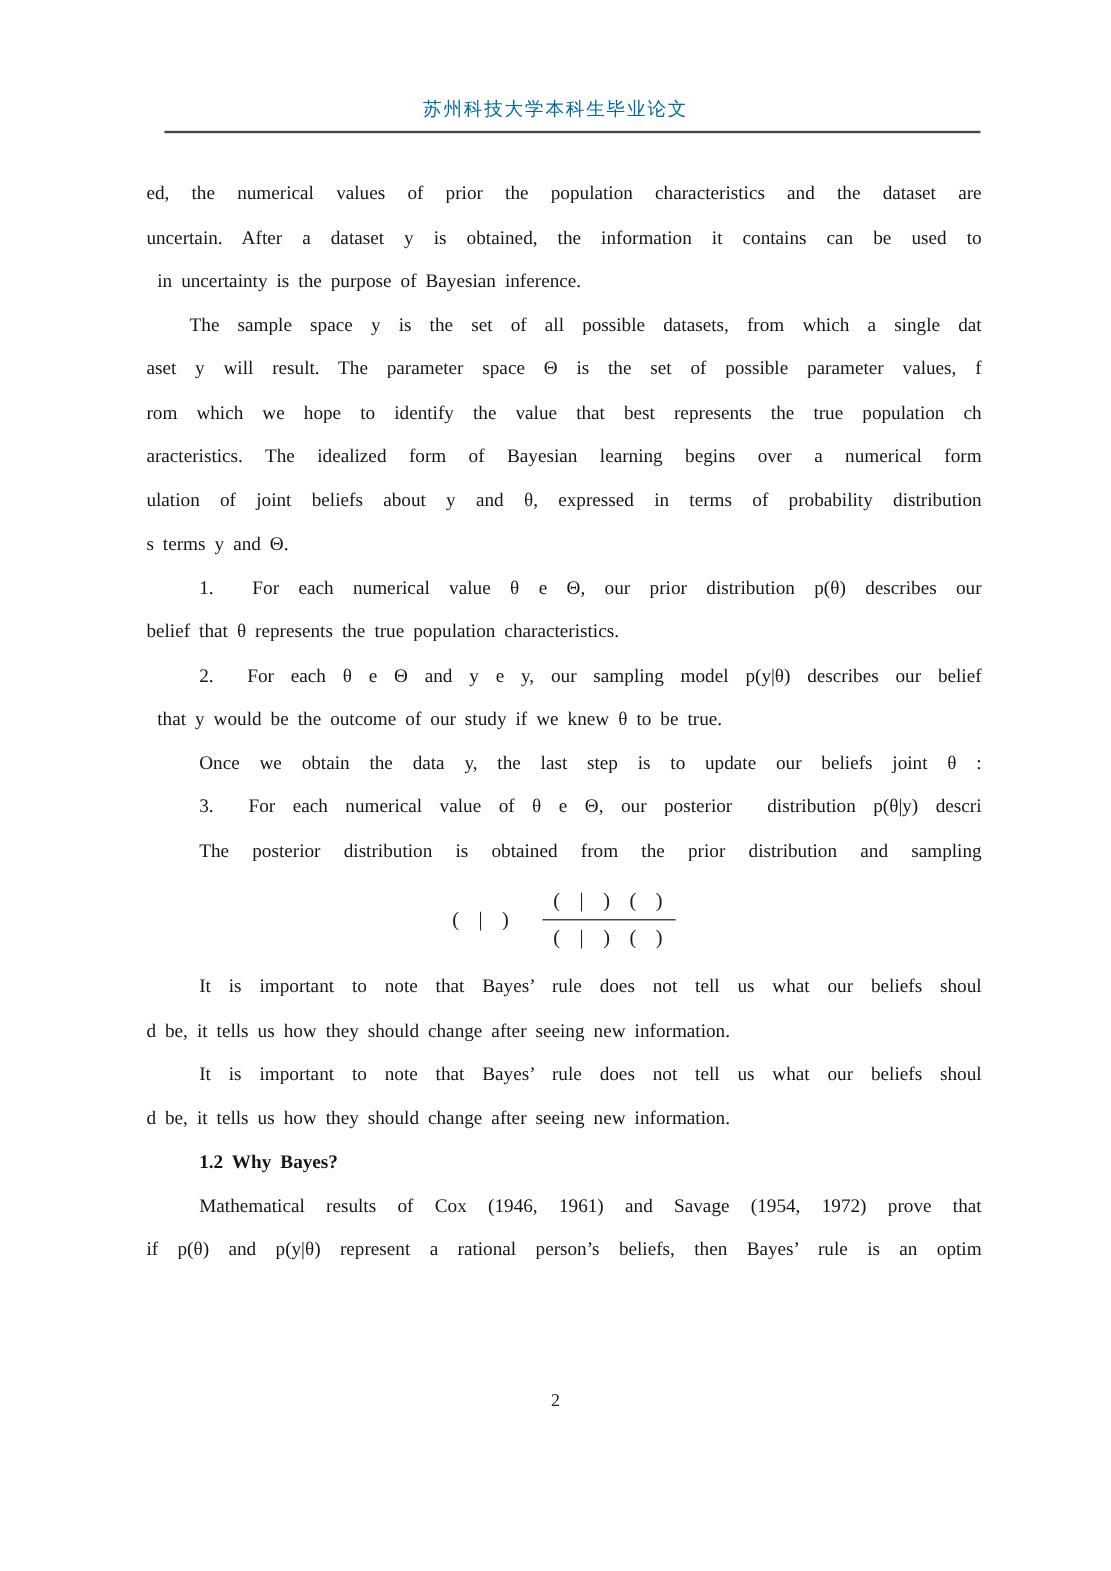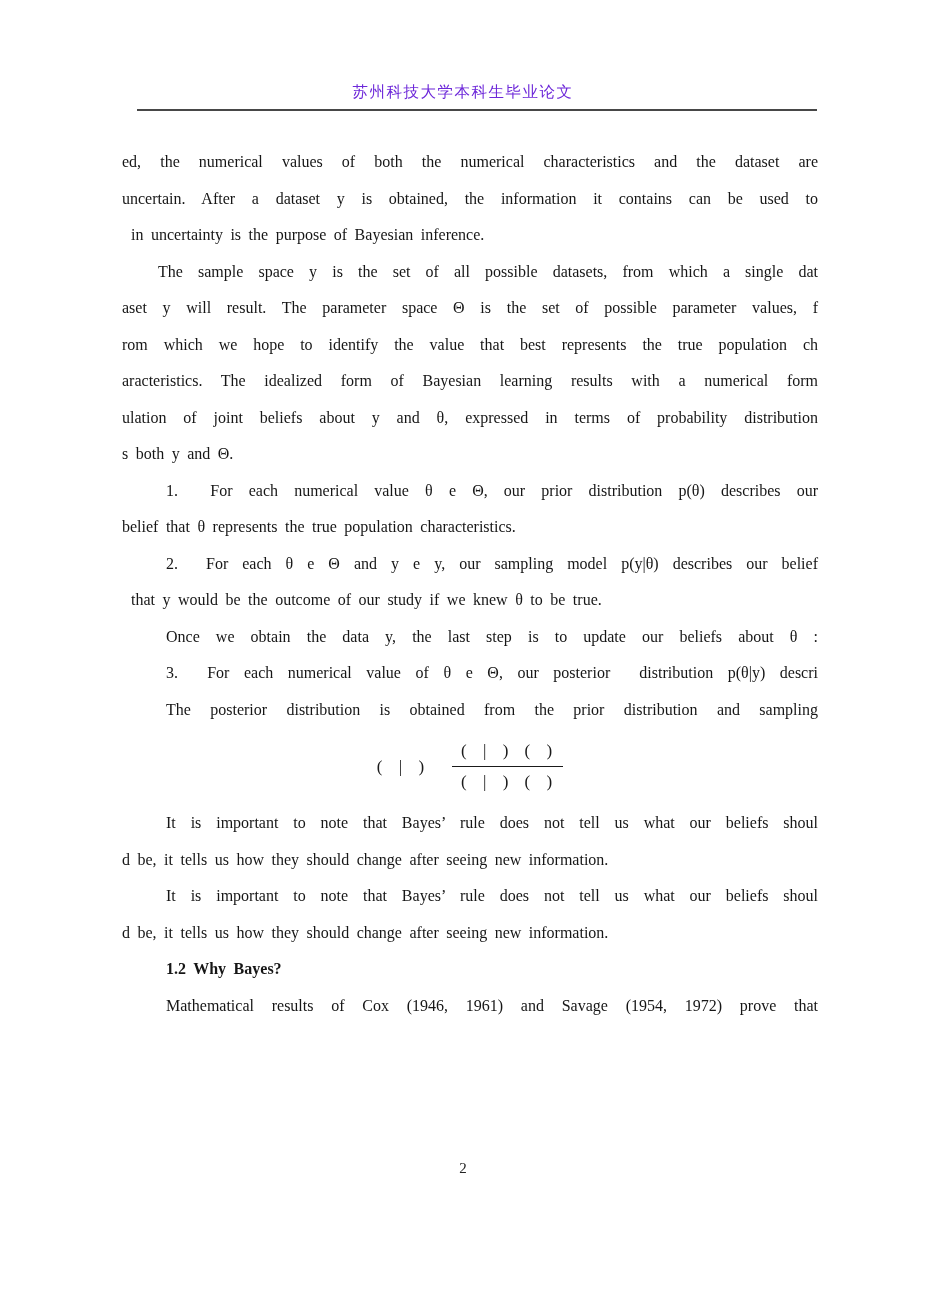--- a/index.html
+++ b/index.html
@@ -13,21 +13,21 @@
     overflow: hidden;
   }
   .header-title {
     position: absolute;
     top: 84px;
     left: 0;
     width: 100%;
     text-align: center;
     font-size: 15.5px;
     letter-spacing: 1.5px;
-    color: #6d28d9;
+    color: #0369a1;
     line-height: 1;
   }
   .header-rule {
     position: absolute;
     top: 109px;
     left: 137px;
     width: 680px;
     height: 2px;
     background: #474747;
   }
@@ -94,52 +94,53 @@
 
 <div class="page">
 
   <div class="header-title">苏州科技大学本科生毕业论文</div>
 
   <div class="header-rule"></div>
 
   <div class="content">
 
     <div>
-        <div class="line">ed, the numerical values of both the numerical characteristics and the dataset are</div>
+        <div class="line">ed, the numerical values of prior the population characteristics and the dataset are</div>
         <div class="line">uncertain. After a dataset y is obtained, the information it contains can be used to</div>
         <div class="line left" style="padding-left: 9px;">in uncertainty is the purpose of Bayesian inference.</div>
         <div class="line" style="padding-left: 36px;">The sample space y is the set of all possible datasets, from which a single dat</div>
         <div class="line">aset y will result. The parameter space Θ is the set of possible parameter values, f</div>
         <div class="line">rom which we hope to identify the value that best represents the true population ch</div>
-        <div class="line">aracteristics. The idealized form of Bayesian learning results with a numerical form</div>
+        <div class="line">aracteristics. The idealized form of Bayesian learning begins over a numerical form</div>
         <div class="line">ulation of joint beliefs about y and θ, expressed in terms of probability distribution</div>
-        <div class="line left">s both y and Θ.</div>
+        <div class="line left">s terms y and Θ.</div>
         <div class="line" style="padding-left: 44px;">1.&nbsp; For each numerical value θ e Θ, our prior distribution p(θ) describes our</div>
         <div class="line left">belief that θ represents the true population characteristics.</div>
         <div class="line" style="padding-left: 44px;">2.&nbsp; For each θ e Θ and y e y, our sampling model p(y|θ) describes our belief</div>
         <div class="line left" style="padding-left: 9px;">that y would be the outcome of our study if we knew θ to be true.</div>
-        <div class="line" style="padding-left: 44px;">Once we obtain the data y, the last step is to update our beliefs about θ :</div>
+        <div class="line" style="padding-left: 44px;">Once we obtain the data y, the last step is to update our beliefs joint θ :</div>
         <div class="line" style="padding-left: 44px;">3.&nbsp; For each numerical value of θ e Θ, our posterior&nbsp; distribution p(θ|y) descri</div>
         <div class="line" style="padding-left: 44px;">The posterior distribution is obtained from the prior distribution and sampling</div>
       </div>
 
     <div class="formula">
       <span class="f-lhs">( | )</span>
       <span class="f-frac">
         <span class="f-num">( | ) ( )</span>
         <span class="f-den">( | ) ( )</span>
       </span>
     </div>
 
     <div>
         <div class="line" style="padding-left: 44px;">It is important to note that Bayes’ rule does not tell us what our beliefs shoul</div>
         <div class="line left">d be, it tells us how they should change after seeing new information.</div>
         <div class="line" style="padding-left: 44px;">It is important to note that Bayes’ rule does not tell us what our beliefs shoul</div>
         <div class="line left">d be, it tells us how they should change after seeing new information.</div>
         <div class="line left bold" style="padding-left: 44px;">1.2 Why Bayes?</div>
         <div class="line" style="padding-left: 44px;">Mathematical results of Cox (1946, 1961) and Savage (1954, 1972) prove that</div>
+        <div class="line">if p(θ) and p(y|θ) represent a rational person’s beliefs, then Bayes’ rule is an optim</div>
       </div>
 
   </div>
 
   <div class="page-number">2</div>
 
 </div>
 
 </body></html>

